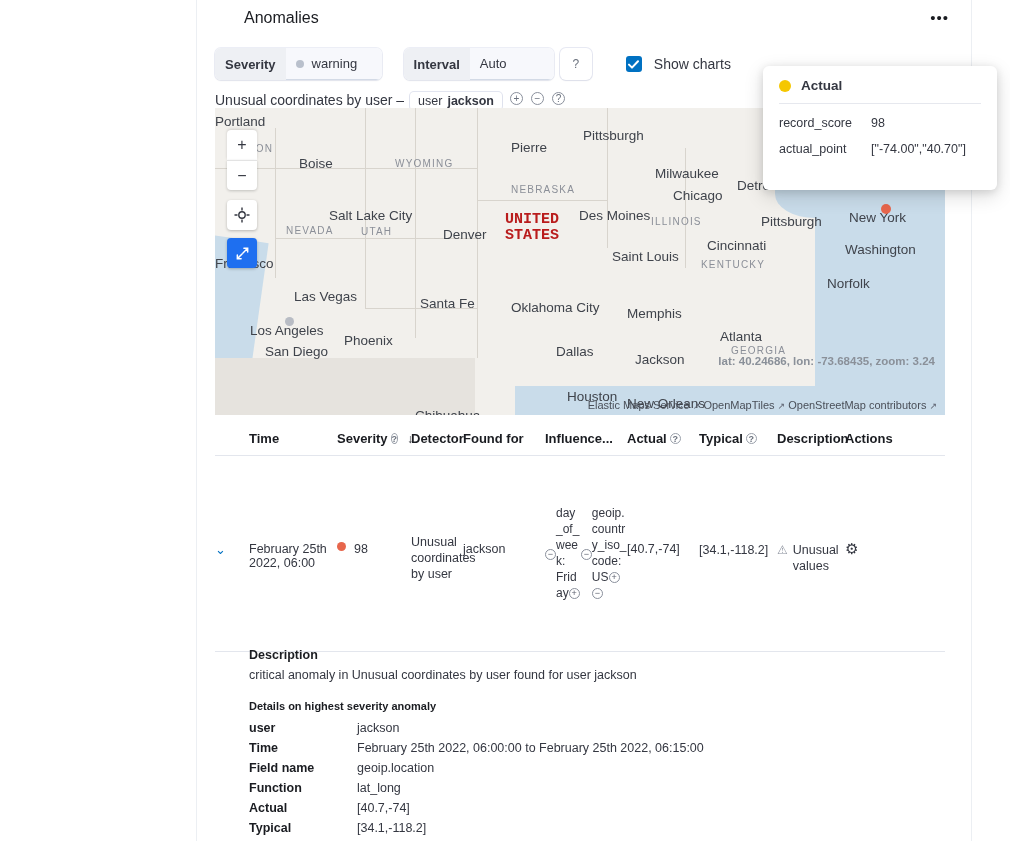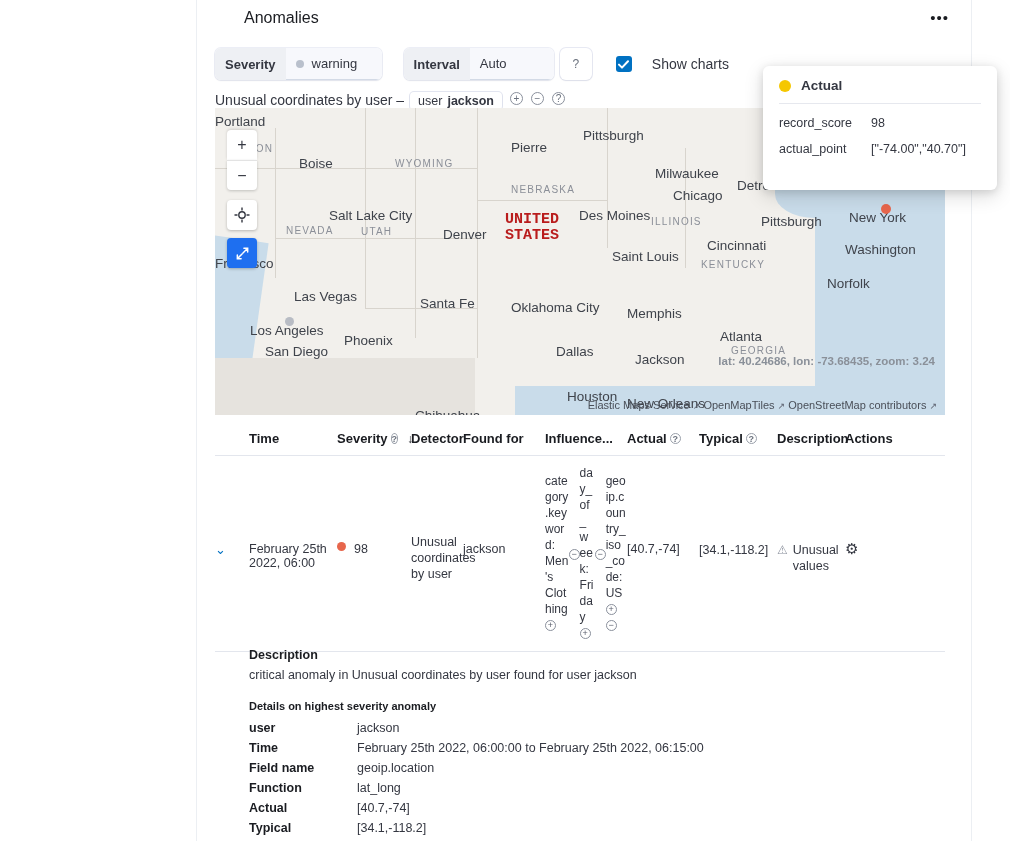--- a/index.html
+++ b/index.html
@@ -63,21 +63,21 @@
     margin-left: auto; width: 0; height: 0;
     border-left: 4px solid transparent; border-right: 4px solid transparent;
     border-top: 5px solid #5a5f६d; border-top-color: #5a5f6d;
   }
   .help-btn {
     margin-left: 6px; width: 32px; height: 32px; border-radius: 6px;
     background: #fff; box-shadow: 0 0 0 1px rgba(17,43,134,0.10), 0 1px 2px rgba(0,0,0,0.05);
     display: flex; align-items: center; justify-content: center;
     font-size: 12px; color: #6a717d; cursor: pointer;
   }
-  .checkbox-wrap { display: flex; align-items: center; gap: 20px; margin-left: 24px; cursor: pointer; }
+  .checkbox-wrap { display: flex; align-items: center; gap: 12px; margin-left: 34px; cursor: pointer; }
   .cbx {
     width: 16px; height: 16px; border-radius: 3px; background: #0071c2;
     display: flex; align-items: center; justify-content: center;
   }
   .cbx svg { display: block; }
   .cbx-label { font-size: 14px; color: #343741; }
 
   
   .chart-title {
     position: absolute; left: 18px; top: 92px;
@@ -373,21 +373,20 @@
         </div>
         <div class="c-time" style="padding-top:86px; align-items:flex-start;">February 25th 2022, 06:00</div>
         <div class="c-sev" style="padding-top:86px; align-items:flex-start;">
           <span class="sev-dot"></span>
           <span>98</span>
         </div>
         <div class="c-det" style="padding-top:78px; align-items:flex-start; line-height:16px;">Unusual coordinates by user</div>
         <div class="c-found" style="padding-top:86px; align-items:flex-start;">jackson</div>
 
         <div class="infl-block">
-          <div class="infl-item"><span>category.keyword: Men's Clothing</span><span class="circ">+</span></div>
           <div class="infl-sep"><span class="circ">−</span></div>
           <div class="infl-item"><span>day_of_week: Friday</span><span class="circ">+</span></div>
           <div class="infl-sep"><span class="circ">−</span></div>
           <div class="infl-item"><span>geoip.country_iso_code: US</span><span class="circ">+</span><span class="circ">−</span></div>
         </div>
 
         <div class="c-act" style="padding-top:86px; align-items:flex-start;">[40.7,-74]</div>
         <div class="c-typ" style="padding-top:86px; align-items:flex-start; line-height:16px;">[34.1,-118.2]</div>
         <div class="c-desc" style="padding-top:86px; align-items:flex-start; line-height:16px;">
           <span class="warn-tri">⚠</span>

